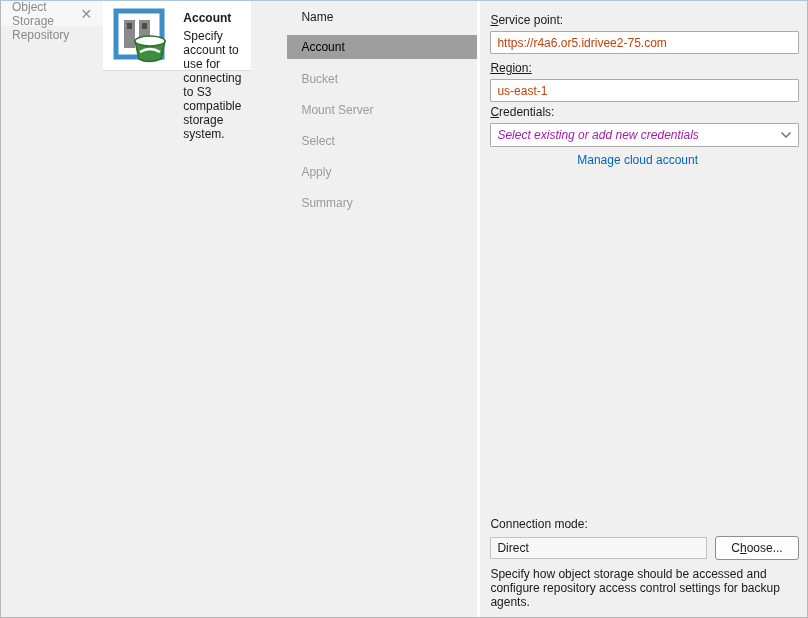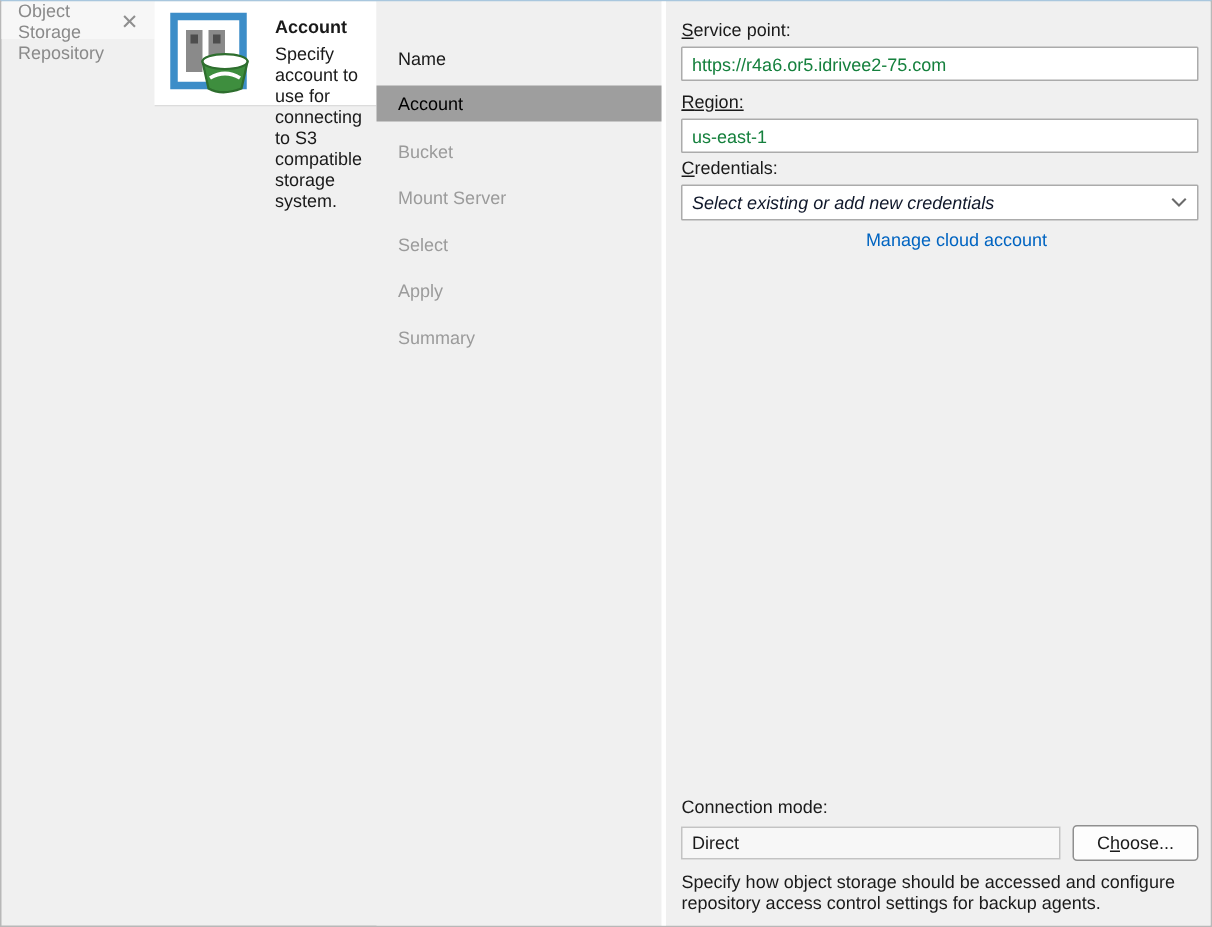--- a/index.html
+++ b/index.html
@@ -44,21 +44,22 @@
   .header .icon-box { width: 56px; height: 56px; margin-right: 14px; flex: 0 0 56px; }
   .header .header-text { padding-top: 3px; }
   .header .header-title { font-weight: bold; margin-bottom: 4px; }
   .header .header-subtitle { color: #1a1a1a; }
   
   .body { flex: 1; display: flex; min-height: 0; }
   .sidebar {
     width: 193px; flex: 0 0 193px;
     background: #f0f0f0;
     border-right: 3px solid #ffffff;
-    padding-top: 22px;
+    padding-top: 0;
+    margin-left: 36px;
   }
   .step {
     height: 31px;
     display: flex; align-items: center;
     padding-left: 14px;
     color: #9b9b9b;
   }
   .step.visited { color: #1a1a1a; }
   .step.current {
     color: #000000;
@@ -75,36 +76,36 @@
   }
   .field-label { margin: 4px 0 4px 0; }
   .field-label u { text-decoration: underline; }
   .text-input {
     width: 100%; height: 23px;
     border: 1px solid #ababab;
     background: #ffffff;
     font-family: "Liberation Sans", sans-serif;
     font-size: 12px;
     padding: 0 6px;
-    color: #15803d;
+    color: #c2410c;
     border-radius: 1px;
   }
   .cred-row { display: flex; align-items: flex-start; }
   .combobox {
     flex: 1; height: 24px;
     border: 1px solid #ababab;
     background: #ffffff;
     border-radius: 1px;
     display: flex; align-items: center;
     padding: 0 6px;
   }
   .combobox .placeholder {
     flex: 1;
     font-style: italic;
-    color: #0f172a;
+    color: #a21caf;
   }
   .combobox .chevron { color: #6a6a6a; flex: 0 0 auto; display: flex; }
   .btn {
     height: 24px;
     background: #fdfdfd;
     border: 1px solid #8f8f8f;
     border-radius: 3px;
     font-family: "Liberation Sans", sans-serif;
     font-size: 12px;
     color: #1a1a1a;

